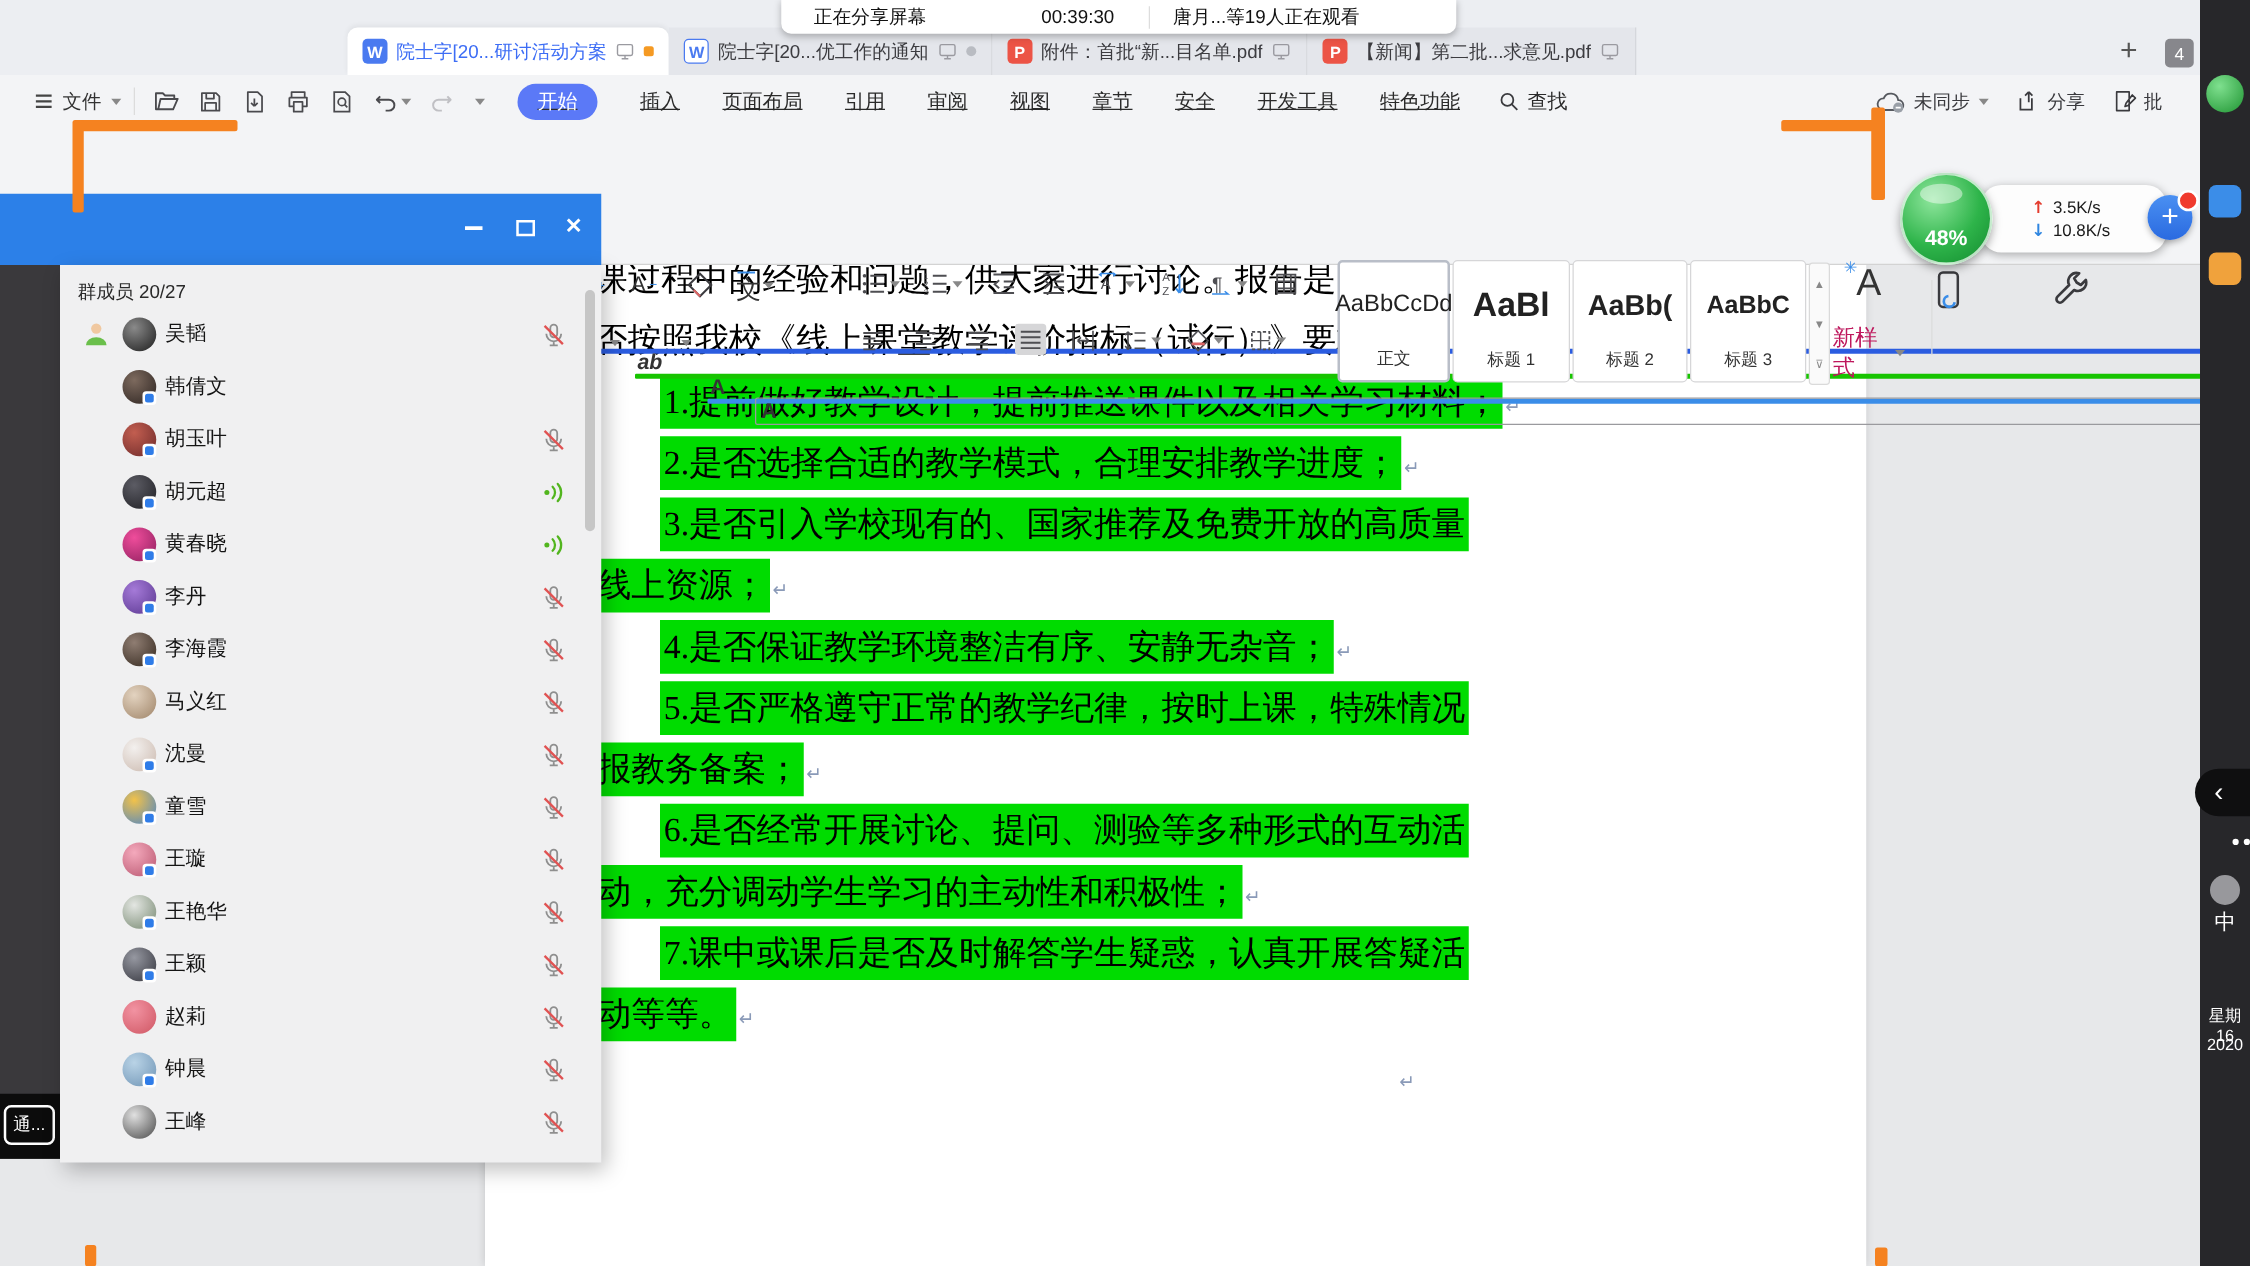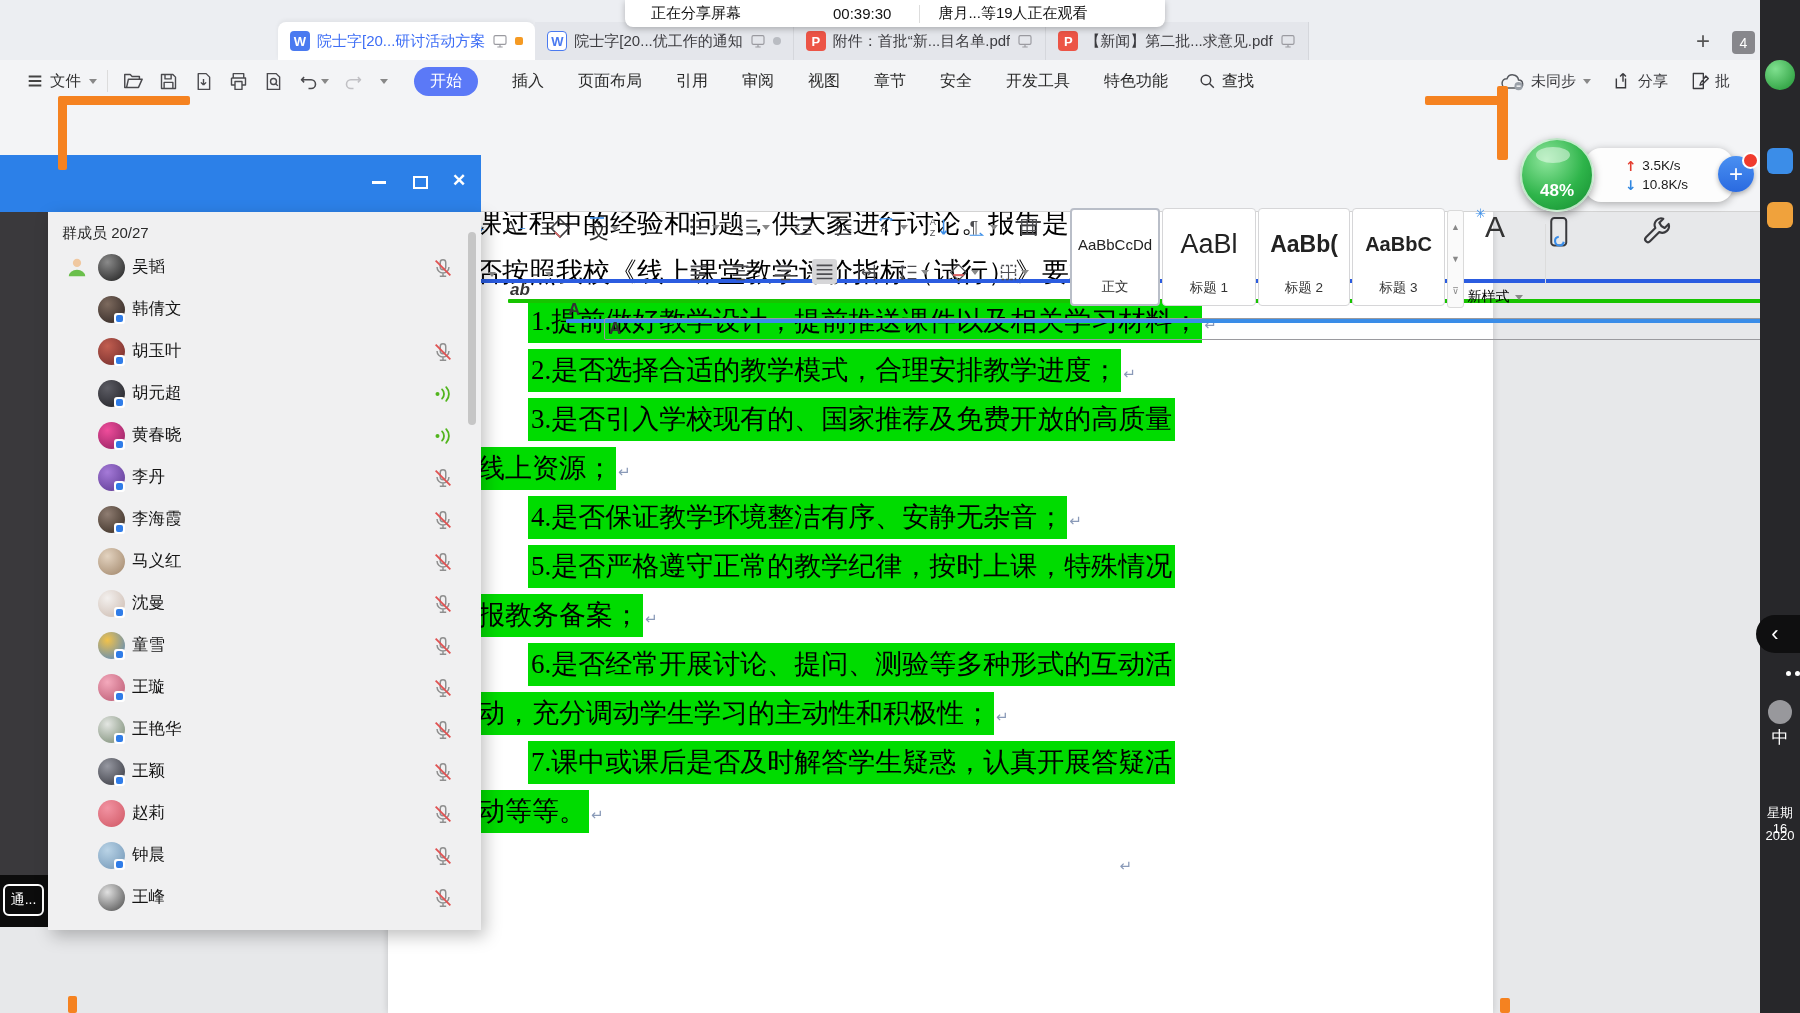--- a/index.html
+++ b/index.html
@@ -45,21 +45,21 @@
   #sharebar .tm{margin-left:92px;}
   #sharebar .dv{width:1px;height:18px;background:#ddd;margin:0 18px 0 28px;}
 
   
   #ribbon{left:0;top:60px;width:1800px;height:152px;background:#f3f4f6;border-bottom:1px solid #d3d3d3;
           box-sizing:border-box;z-index:50;}
   #menurow{left:0;top:60px;width:1800px;height:42px;z-index:51;display:flex;align-items:center;padding-left:10px;}
   #file-btn{display:flex;align-items:center;gap:6px;margin-left:16px;font-size:15.5px;color:#333;}
   .vdiv{width:1px;height:22px;background:#dcdcdc;margin:0 10px;}
   .qbar{display:flex;align-items:center;gap:14px;margin-left:4px;}
-  #menu-tabs{display:flex;align-items:center;gap:34px;margin-left:26px;font-size:16px;color:#2a2a2a;}
+  #menu-tabs{display:flex;align-items:center;gap:34px;margin-left:26px;font-size:16px;color:#2a2a2a;text-decoration:underline;}
   #menu-tabs .mtab{white-space:nowrap;}
   #menu-tabs .mtab.active{background:#5b79f7;color:#fff;border-radius:16px;padding:4px 16px;}
   #find-item{display:flex;align-items:center;gap:5px;margin-left:30px;font-size:16px;color:#2a2a2a;}
   #menu-right{position:absolute;left:1500px;top:60px;height:42px;display:flex;align-items:center;gap:22px;
               font-size:15px;color:#3a3a3e;z-index:51;}
   #menu-right .itm{display:flex;align-items:center;gap:5px;white-space:nowrap;}
 
   #toolrow{left:0;top:102px;width:1800px;height:110px;z-index:51;}
   .combo{position:absolute;background:#fff;border:1px solid #c8c8c8;border-radius:4px;height:32px;
          display:flex;align-items:center;justify-content:space-between;padding:0 8px;box-sizing:border-box;
@@ -71,25 +71,25 @@
   .fmtA .bar{position:absolute;left:0;right:0;bottom:-3px;height:4px;border-radius:1px;}
   .dchev{width:0;height:0;border-left:4px solid transparent;border-right:4px solid transparent;border-top:5px solid #888;margin-left:2px;}
   .justify-on{background:#d6d6d8;border-radius:3px;padding:2px;}
   
   .stycard{position:absolute;top:106px;height:98px;background:#fff;border:1px solid #d6d6d8;border-radius:4px;
            display:flex;flex-direction:column;align-items:center;justify-content:flex-end;padding-bottom:8px;
            box-sizing:border-box;color:#222;}
   .stycard .pv{flex:1;display:flex;align-items:center;white-space:nowrap;overflow:hidden;}
   .stycard .nm{font-size:13.5px;color:#333;}
   .stycard.sel{border:2px solid #b9bec8;background:#fff;}
-  .pv0{font-size:15px;} .pv1{font-size:27px;font-weight:normal;} .pv2{font-size:23px;font-weight:bold;} .pv3{font-size:20px;font-weight:bold;}
+  .pv0{font-size:19px;} .pv1{font-size:27px;font-weight:bold;} .pv2{font-size:23px;font-weight:bold;} .pv3{font-size:20px;font-weight:bold;}
   #newstyle{left:1466px;top:108px;width:58px;height:96px;display:flex;flex-direction:column;align-items:center;justify-content:space-between;z-index:51;position:absolute;}
   #newstyle .aa{font-size:30px;color:#333;position:relative;}
   #newstyle .aa .spark{position:absolute;left:-10px;top:-4px;color:#3a8de8;font-size:13px;}
-  #newstyle .cap{font-size:14px;color:#000000;display:flex;align-items:center;gap:3px;}
+  #newstyle .cap{font-size:18px;color:#be185d;display:flex;align-items:center;gap:3px;}
   .gscroll{position:absolute;left:1447px;top:108px;width:15px;height:96px;border:1px solid #dadada;border-radius:3px;
            display:flex;flex-direction:column;align-items:center;justify-content:space-around;background:#fafafa;color:#888;font-size:9px;}
 
   
   #page{left:388px;top:212px;width:1105px;height:801px;background:#fff;box-shadow:0 0 7px rgba(0,0,0,.16);z-index:5;}
   #doctext{left:388px;top:199px;width:1105px;box-sizing:border-box;padding:0 333px 0 87px;z-index:6;
            font-family:"Liberation Serif",serif;font-size:27px;color:#000;}
   .dline{height:49px;line-height:49px;white-space:nowrap;}
   .dline.indent{padding-left:53px;}
   .dline.right{text-align:right;padding-right:28px;font-size:30px;}

